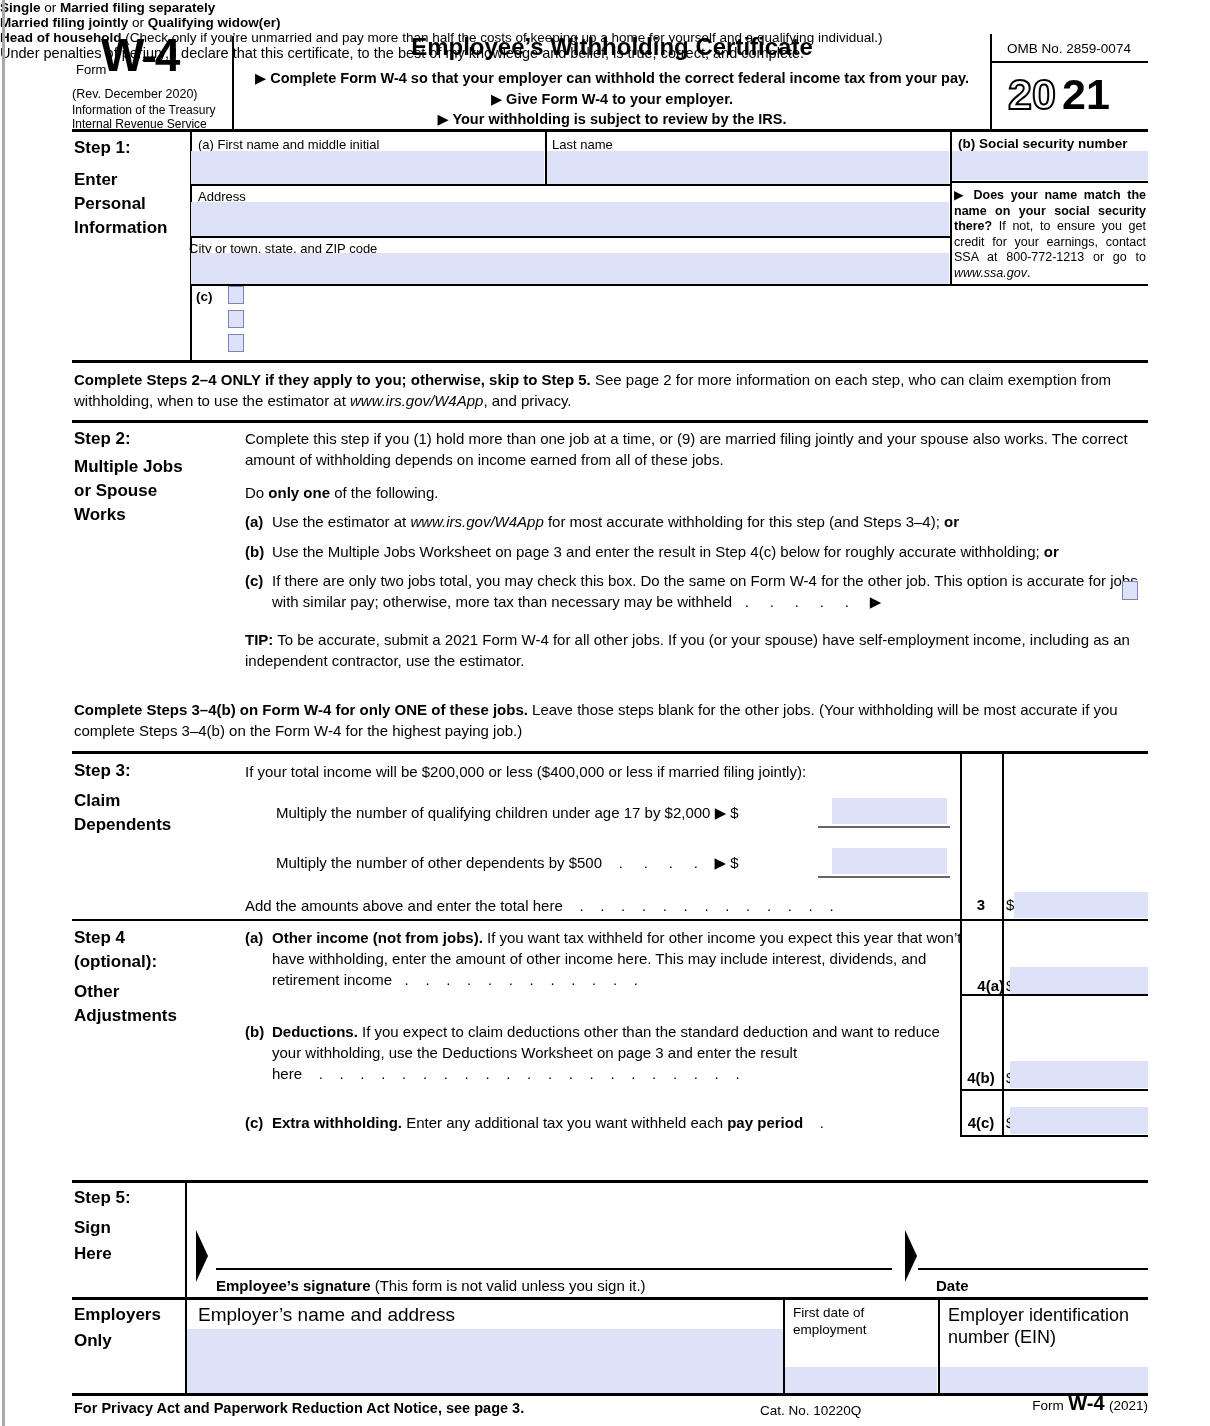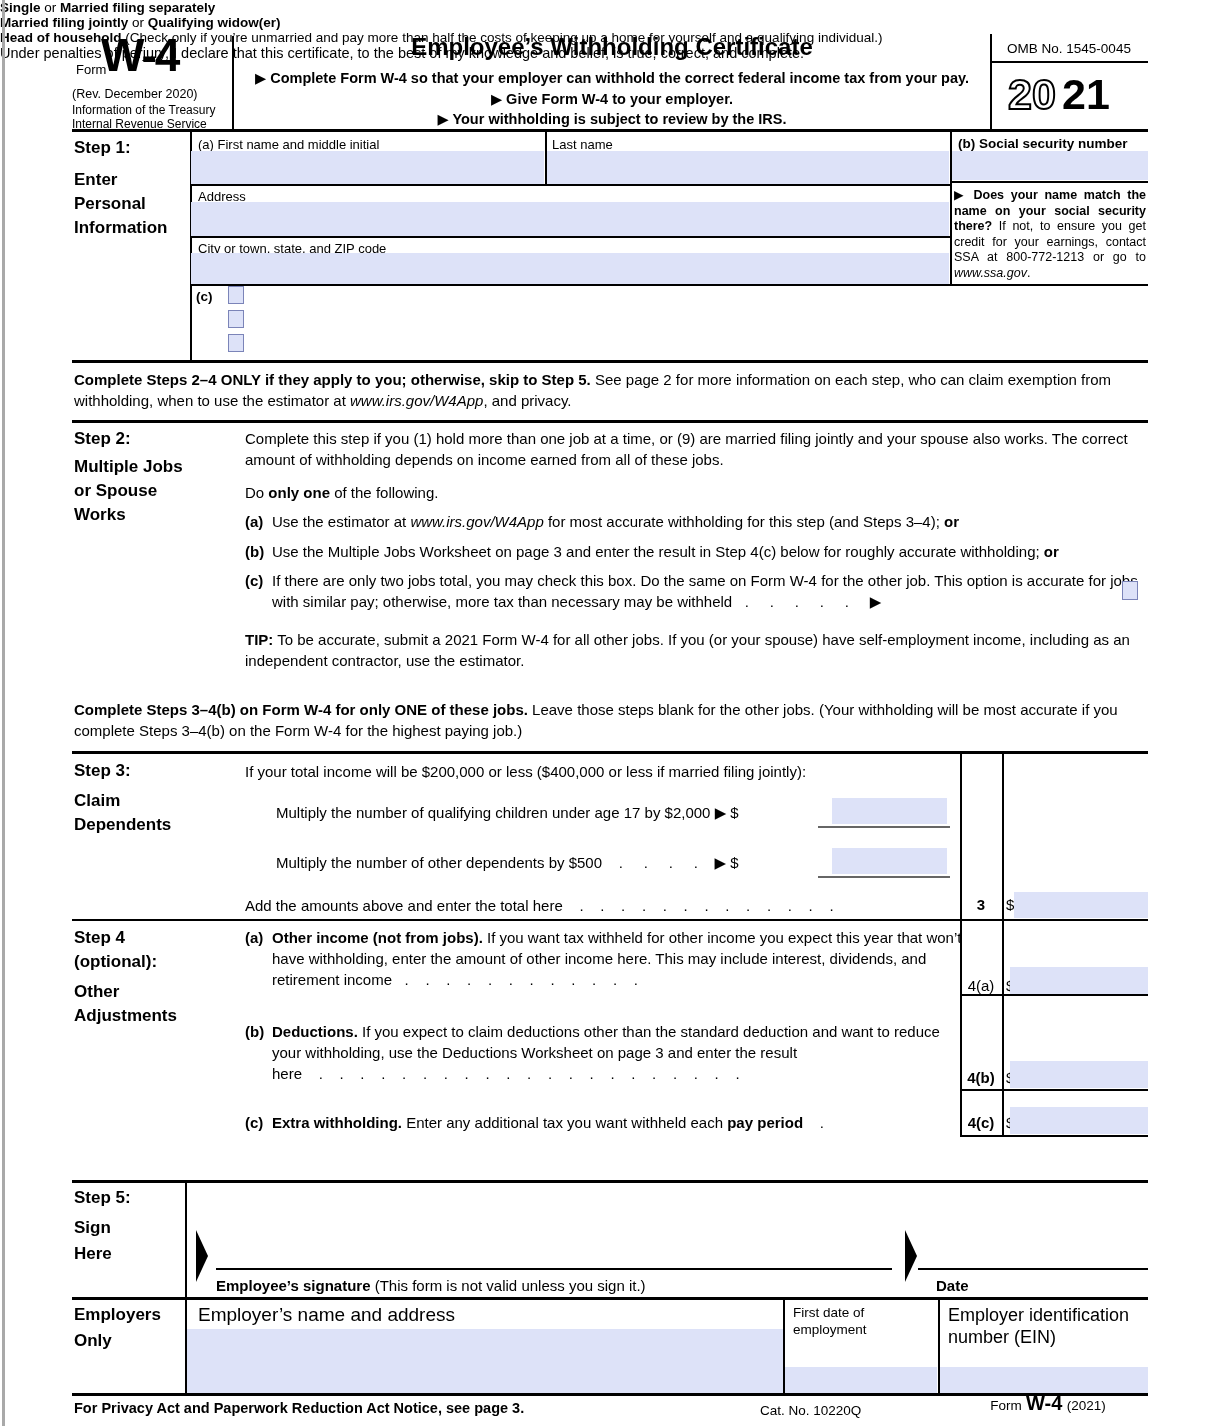--- a/index.html
+++ b/index.html
@@ -47,21 +47,21 @@
   #f-first{left:191px;top:151px;width:353px;height:33px}
   #f-last{left:547px;top:151px;width:402px;height:33px}
   #hl-s1-names{left:190px;top:184px;width:760px;height:2px}
   #vl-s1-ssn{left:950px;top:132px;width:2px;height:153px}
   #s1-ssn-label{left:958px;top:136px;font-size:13.5px;font-weight:bold}
   #f-ssn{left:952px;top:151px;width:196px;height:29px}
   #hl-ssn{left:950px;top:181px;width:198px;height:2px}
   #s1-addr-label{left:198px;top:189px}
   #f-addr{left:191px;top:202px;width:758px;height:34px}
   #hl-s1-addr{left:190px;top:236px;width:760px;height:2px}
-  #s1-city-label{left:198px;top:241px}
+  #s1-city-label{left:189px;top:241px}
   #f-city{left:191px;top:253px;width:758px;height:31px}
   #hl-s1-city{left:190px;top:284px;width:958px;height:2px}
   #s1-ssa-note{position:absolute;left:954px;top:188px;width:192px;font-size:12.5px;line-height:15.5px;text-align:justify}
   #s1-c-label{left:196px;top:289px;font-size:13.5px;font-weight:bold}
   #cb1{left:228px;top:286px}#cb2{left:228px;top:310px}#cb3{left:228px;top:334px}
   #s1-opt0{left:252px;top:288px;font-size:13.5px}
   #s1-opt1{left:252px;top:312px;font-size:13.5px}
   #s1-opt2{left:252px;top:336px;font-size:13.5px}
   #hl-s1-bottom{left:72px;top:360px;width:1076px;height:3px}
 
@@ -101,21 +101,21 @@
   #s3-num{left:960px;top:894px;width:42px;text-align:center;font-weight:bold}
   #s3-cur{left:1006px;top:894px}
   #f-3{left:1014px;top:892px;width:134px;height:26px}
   #hl-s3-bottom{left:72px;top:919px;width:1076px;height:2px}
 
   
   #s4-label{left:74px;top:928px}
   #s4-sub0{left:74px;top:952px}#s4-sub1{left:74px;top:982px}#s4-sub2{left:74px;top:1006px}
   #s4-a-label{left:245px;top:927px;font-weight:bold}
   #s4-a{left:272px;top:927px;width:690px}
-  #s4-a-num{left:958px;top:975px;width:46px;text-align:center;font-weight:normal}
+  #s4-a-num{left:958px;top:975px;width:46px;text-align:right;font-weight:bold}
   #s4-a-cur{left:1006px;top:975px}
   #f-4a{left:1010px;top:967px;width:138px;height:27px}
   #hl-4a{left:960px;top:994px;width:188px;height:2px}
   #s4-b-label{left:245px;top:1021px;font-weight:bold}
   #s4-b{left:272px;top:1021px;width:690px}
   #s4-b-num{left:958px;top:1067px;width:46px;text-align:center;font-weight:bold}
   #s4-b-cur{left:1006px;top:1067px}
   #f-4b{left:1010px;top:1061px;width:138px;height:27px}
   #hl-4b{left:960px;top:1089px;width:188px;height:2px}
   #s4-c-label{left:245px;top:1112px;font-weight:bold}
@@ -148,42 +148,42 @@
   #emp-date-label{position:absolute;left:793px;top:1304px;width:125px;font-size:13.5px;line-height:17px}
   #f-emp-date{left:785px;top:1367px;width:152px;height:26px}
   #vl-emp3{left:938px;top:1300px;width:2px;height:93px}
   #emp-ein-label{position:absolute;left:948px;top:1304px;width:190px;font-size:18px;line-height:22px}
   #f-emp-ein{left:940px;top:1367px;width:208px;height:26px}
   #hl-bottom{left:72px;top:1393px;width:1076px;height:3px}
 
   
   #ft-privacy{position:absolute;left:74px;top:1400px;font-size:14.5px;font-weight:bold;white-space:nowrap}
   #ft-cat{position:absolute;left:760px;top:1403px;font-size:13.5px;white-space:nowrap}
-  #ft-form{position:absolute;left:948px;top:1392px;width:200px;text-align:center;white-space:nowrap}
+  #ft-form{position:absolute;left:948px;top:1392px;width:200px;text-align:right;white-space:nowrap}
   #ft-form .w{font-size:13.5px}
   #ft-form .n{font-size:20px;font-weight:bold}
 </style>
 </head>
 <body>
 
 <div class="page">
   <div id="edge"></div>
 
   <div id="h-form-word">Form</div>
   <div id="h-form-number">W-4</div>
   <div id="h-rev">(Rev. December 2020)</div>
   <div id="h-dept">Information of the Treasury</div>
   <div id="h-irs">Internal Revenue Service</div>
   <div id="h-vl1" class="vl"></div>
   <div id="h-title">Employee’s Withholding Certificate</div>
   <div id="h-b1">▶ Complete Form W-4 so that your employer can withhold the correct federal income tax from your pay.</div>
   <div id="h-b2">▶ Give Form W-4 to your employer.</div>
   <div id="h-b3">▶ Your withholding is subject to review by the IRS.</div>
   <div id="h-vl2" class="vl"></div>
-  <div id="h-omb">OMB No. 1545-0045</div>
+  <div id="h-omb">OMB No. 2859-0074</div>
   <div id="h-omb-line" class="hl"></div>
   <div id="h-year">
     <svg width="136" height="52">
       <text x="2" y="42" font-size="43" font-weight="bold" font-family="Liberation Sans, sans-serif" fill="#fff" stroke="#000" stroke-width="2">20</text>
       <text x="56" y="42" font-size="43" font-weight="bold" font-family="Liberation Sans, sans-serif" fill="#000">21</text>
     </svg>
   </div>
   <div id="hl-header" class="hl"></div>
 
   <div id="s1-label" class="steplabel">Step 1:</div>

